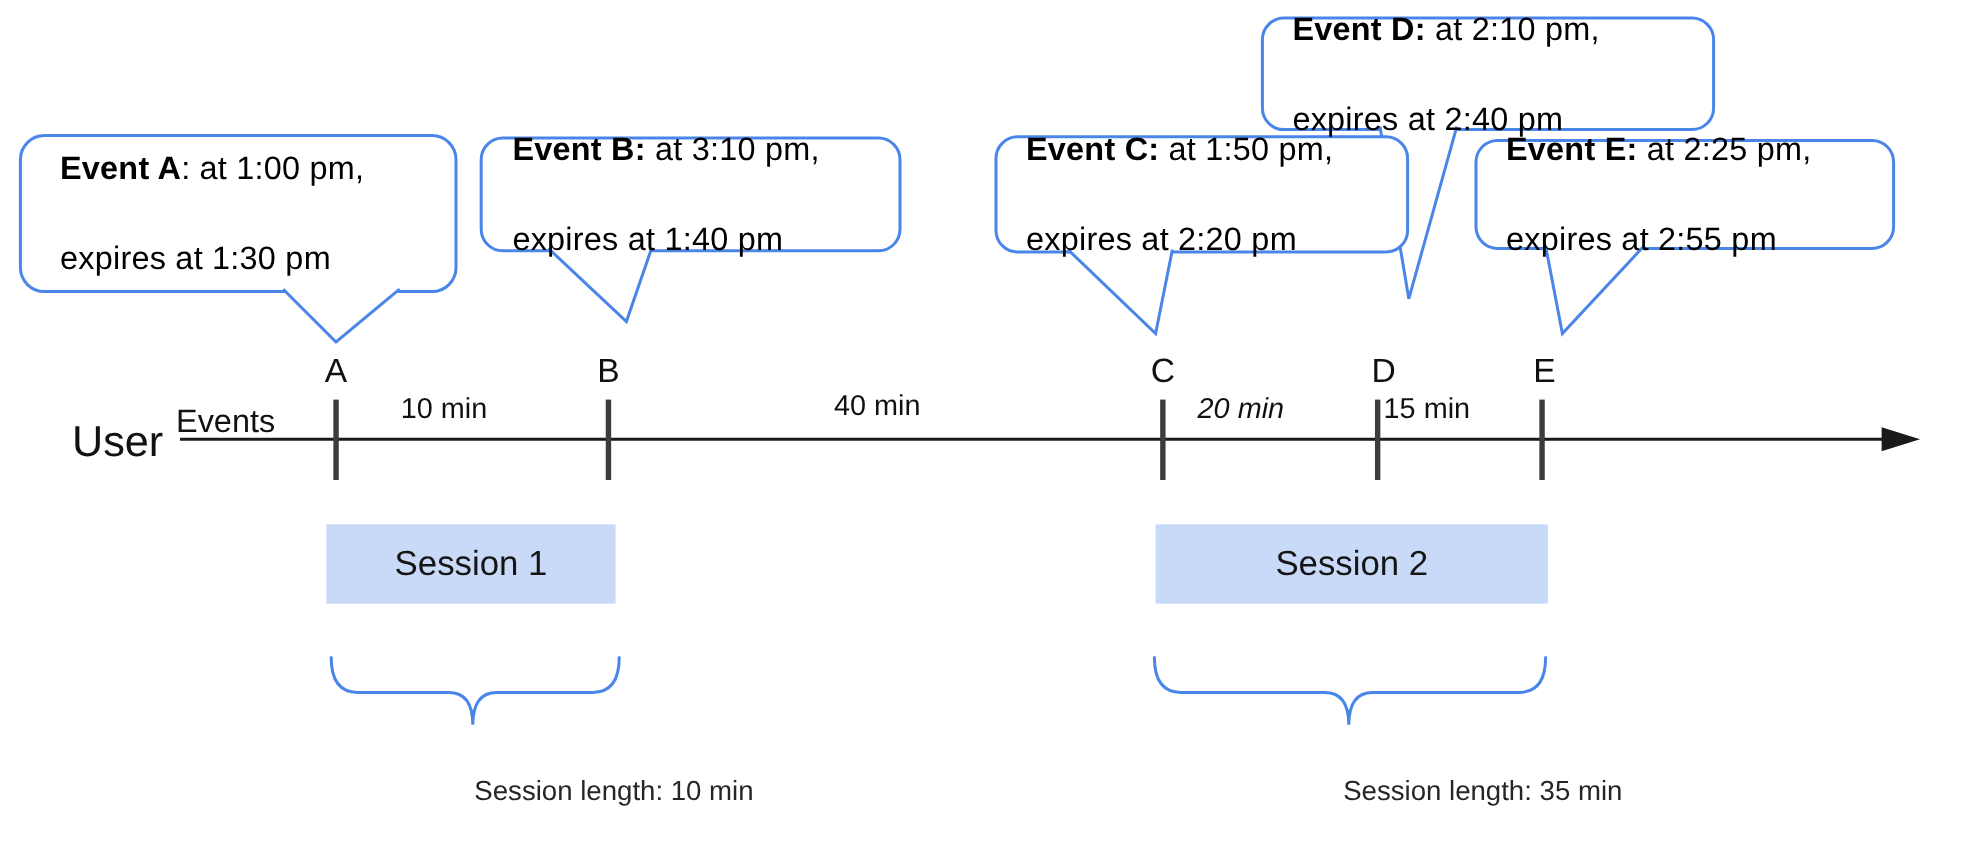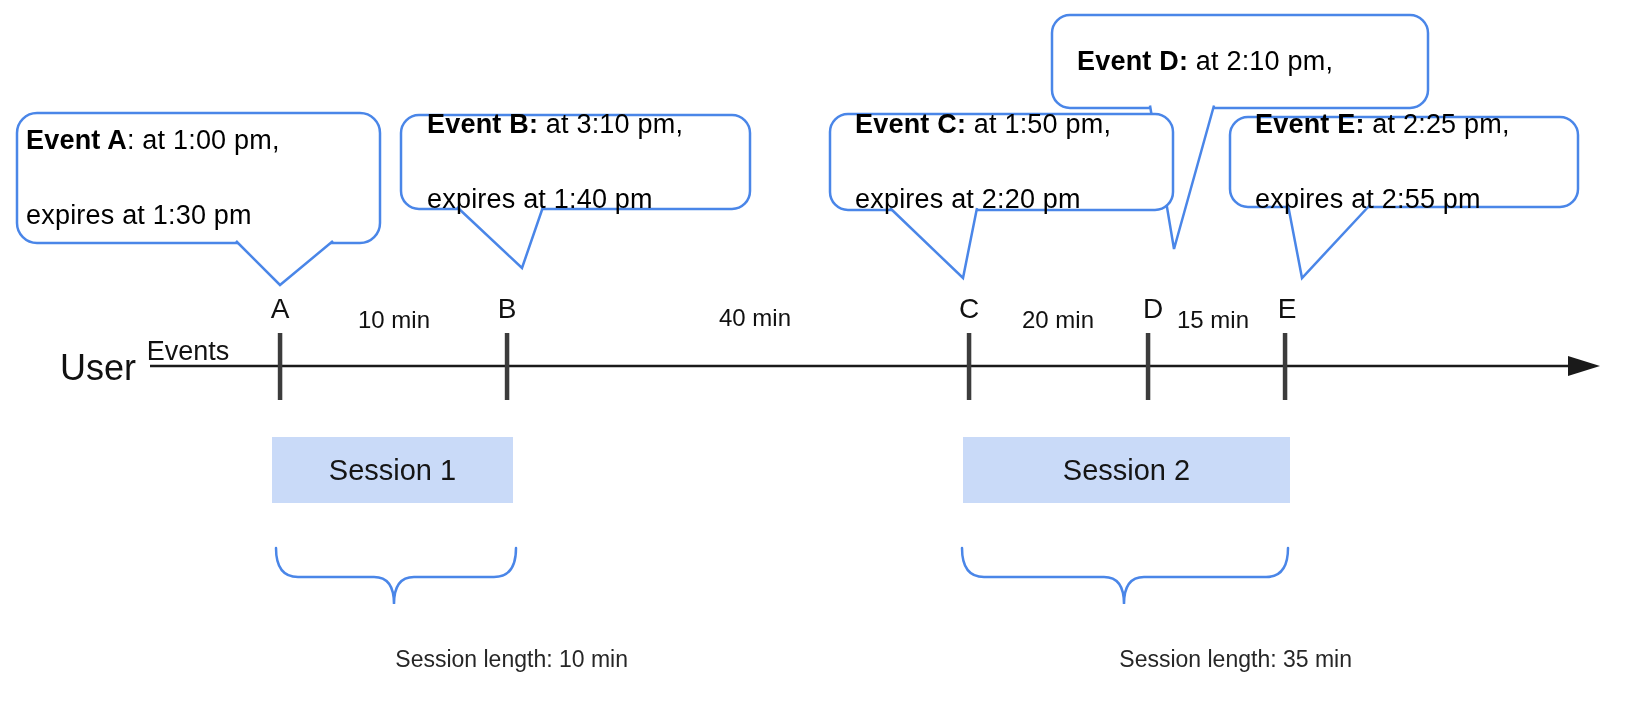--- a/index.html
+++ b/index.html
@@ -8,21 +8,21 @@
     font-family:"Liberation Sans",sans-serif;color:#000;
   }
   .layer{position:absolute;left:0;top:0;}
   .abs{position:absolute;}
   .bubble-text{
     display:flex;flex-direction:column;justify-content:center;
     font-size:27px;line-height:35px;color:#000;letter-spacing:0.2px;gap:40px;
   }
   .bubble-text b{font-weight:bold;}
   .tick-letter{font-size:28px;text-align:center;color:#111;}
-  .gap-label{font-size:24px;text-align:center;color:#111;}
+  .gap-label{font-size:24px;text-align:left;color:#111;margin-top:21px;}
   .events-label{font-size:27px;text-align:center;color:#111;}
   .user-label{font-size:36px;color:#111;}
   .session-box-label{
     display:flex;align-items:center;justify-content:center;
     font-size:29px;color:#151515;
   }
   .length-label{font-size:23px;text-align:right;color:#262626;}
 </style>
 </head>
 <body>
@@ -55,56 +55,57 @@
     <rect x="17" y="113" width="363" height="130" rx="20" fill="#ffffff" stroke-width="2.5" stroke="#4a86e8"></rect>
     <path d="M 236,241 L 280,285 L 333,241" fill="#ffffff" stroke-width="2.5" stroke="#4a86e8"></path>
 
     <rect x="401" y="115" width="349" height="94" rx="18" fill="#ffffff" stroke-width="2.5" stroke="#4a86e8"></rect>
     <path d="M 457,207 L 522,268 L 543,207" fill="#ffffff" stroke-width="2.5" stroke="#4a86e8"></path>
 
     <path d="M 276,548 Q 276,577 298,577 L 374,577 Q 394,577 394,604 Q 394,577 414,577 L 494,577 Q 516,577 516,548" fill="none" stroke-width="2.5" stroke-linecap="round" stroke="#4a86e8"></path>
     <path d="M 962,548 Q 962,577 984,577 L 1104,577 Q 1124,577 1124,604 Q 1124,577 1144,577 L 1266,577 Q 1288,577 1288,548" fill="none" stroke-width="2.5" stroke-linecap="round" stroke="#4a86e8"></path>
   </svg>
 
-  <div class="abs bubble-text" style="left:17px;top:113px;width:363px;height:130px;padding-left:9px;box-sizing:border-box;">
+  <div class="abs bubble-text" style="left:17px;top:113px;width:363px;height:130px;padding-left:33px;box-sizing:border-box;">
     <div><b>Event A</b><span>: at 1:00 pm,</span></div>
     <div>expires at 1:30 pm</div>
   </div>
 
   <div class="abs bubble-text" style="left:401px;top:115px;width:349px;height:94px;padding-left:26px;box-sizing:border-box;">
     <div><b>Event B:</b><span> at 3:10 pm,</span></div>
     <div>expires at 1:40 pm</div>
   </div>
 
   <div class="abs bubble-text" style="left:830px;top:114px;width:343px;height:96px;padding-left:25px;box-sizing:border-box;">
     <div><b>Event C:</b><span> at 1:50 pm,</span></div>
     <div>expires at 2:20 pm</div>
   </div>
 
   <div class="abs bubble-text" style="left:1052px;top:15px;width:376px;height:93px;padding-left:25px;box-sizing:border-box;">
     <div><b>Event D:</b><span> at 2:10 pm,</span></div>
+    <div>expires at 2:40 pm</div>
   </div>
 
   <div class="abs bubble-text" style="left:1230px;top:117px;width:296px;height:90px;padding-left:25px;box-sizing:border-box;">
     <div><b>Event E:</b><span> at 2:25 pm,</span></div>
     <div>expires at 2:55 pm</div>
   </div>
 
   <div class="abs events-label" style="left:128px;top:293px;width:120px;margin-top:43px;">Events</div>
   <div class="abs user-label" style="left:60px;top:347px;width:110px;">User</div>
 
   <div class="abs tick-letter" style="left:250px;top:293px;width:60px;">A</div>
   <div class="abs tick-letter" style="left:477px;top:293px;width:60px;">B</div>
   <div class="abs tick-letter" style="left:939px;top:293px;width:60px;">C</div>
   <div class="abs tick-letter" style="left:1123px;top:293px;width:60px;">D</div>
   <div class="abs tick-letter" style="left:1257px;top:293px;width:60px;">E</div>
 
   <div class="abs gap-label" style="left:334px;top:306px;width:120px;">10 min</div>
   <div class="abs gap-label" style="left:695px;top:304px;width:120px;">40 min</div>
-  <div class="abs gap-label" style="left:998px;top:306px;width:120px;">20 min</div>
+  <div class="abs gap-label" style="left:998px;top:306px;width:120px;font-style:italic;">20 min</div>
   <div class="abs gap-label" style="left:1153px;top:306px;width:120px;">15 min</div>
 
   <div class="abs session-box-label" style="left:272px;top:437px;width:241px;height:66px;">Session 1</div>
   <div class="abs session-box-label" style="left:963px;top:437px;width:327px;height:66px;">Session 2</div>
 
   <div class="abs length-label" style="left:228px;top:646px;width:400px;">Session length: 10 min</div>
   <div class="abs length-label" style="left:952px;top:646px;width:400px;">Session length: 35 min</div>
 
 </div>
 

